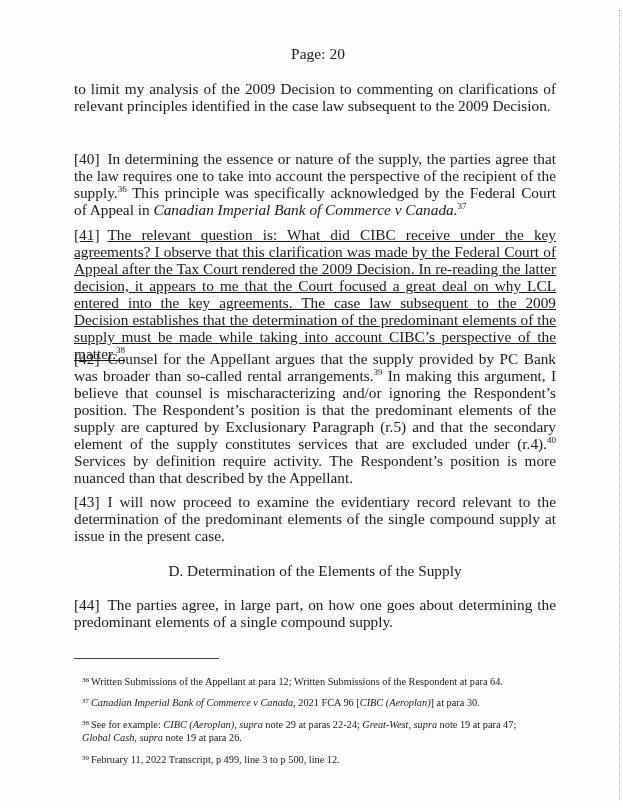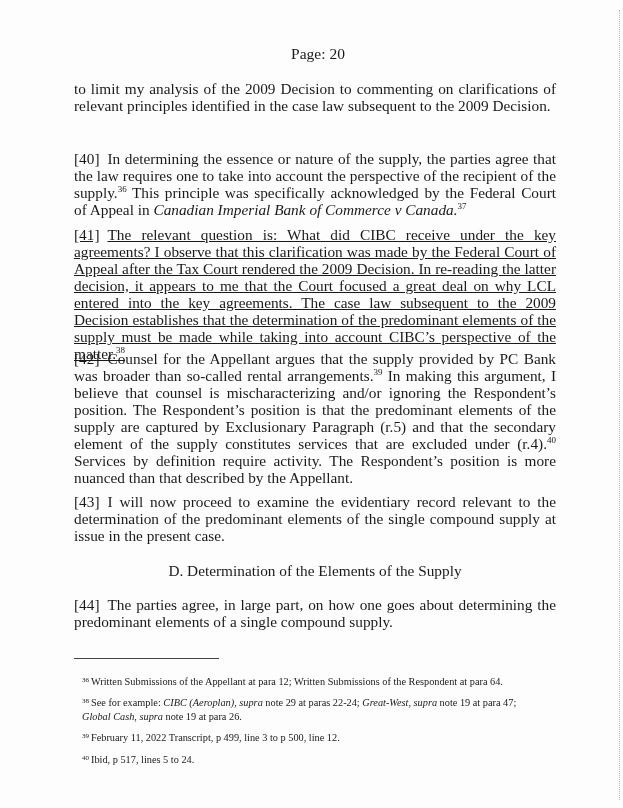--- a/index.html
+++ b/index.html
@@ -81,21 +81,21 @@
   </p>
 </div>
 
 <div class="fn-rule"></div>
 
 <div class="footnotes">
   <p class="fn">
     <sup>36</sup><span>Written Submissions of the Appellant at para 12; Written Submissions of the Respondent at para 64.</span>
   </p>
   <p class="fn">
+    <sup>37</sup><i>Canadian Imperial Bank of Commerce v Canada</i><span>, 2021 FCA 96 [</span><i>CIBC (Aeroplan)</i><span>] at para 30.</span>
+  </p>
+  <p class="fn">
     <sup>38</sup><span>See for example: </span><i>CIBC (Aeroplan), supra</i><span> note 29 at paras 22-24; </span><i>Great-West, supra</i><span> note 19 at para 47;</span><br><i>Global Cash, supra</i><span> note 19 at para 26.</span>
   </p>
   <p class="fn">
     <sup>39</sup><span>February 11, 2022 Transcript, p 499, line 3 to p 500, line 12.</span>
   </p>
-  <p class="fn">
-    <sup>40</sup><span>Ibid, p 517, lines 5 to 24.</span>
-  </p>
 </div>
 
 </body></html>

